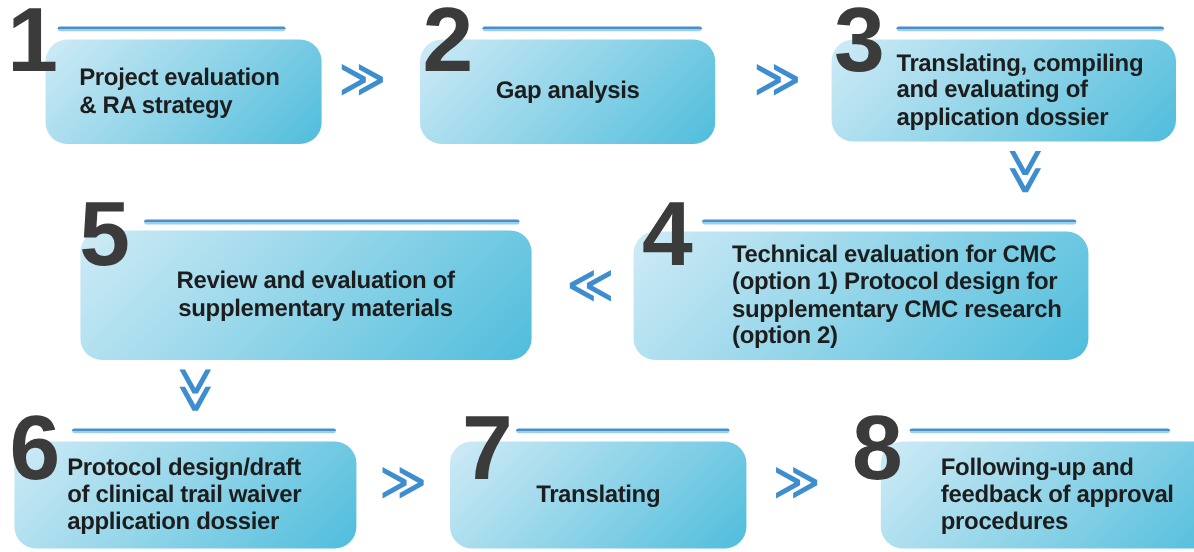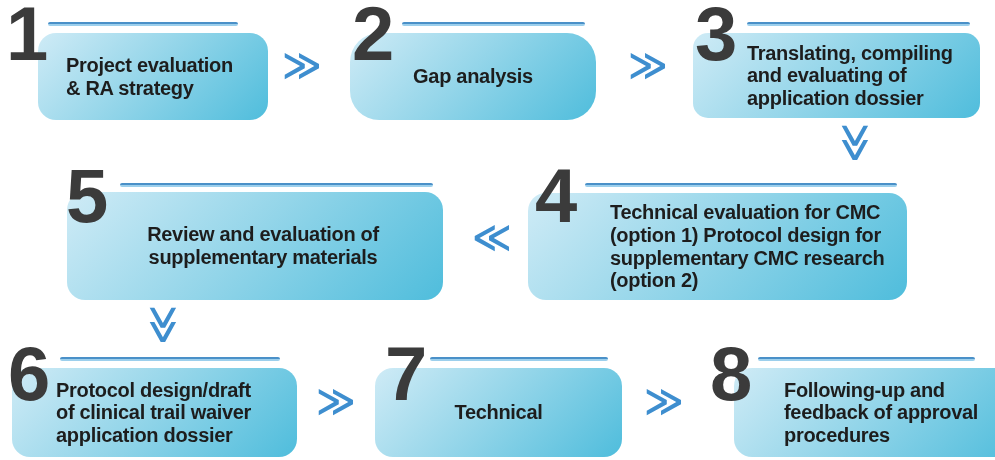--- a/index.html
+++ b/index.html
@@ -42,24 +42,24 @@
     color:#3e8ecf;
   }
   .chev.down{transform:rotate(90deg);transform-origin:center center;}
 
   
   .s1{left:6px;top:0;}
   .s1 .rule{left:42px;top:22px;width:190px;}
   .s1 .box{left:16px;top:33px;width:230px;height:87px;padding-left:28px;margin-left:16px;}
   .s2{left:352px;top:0;}
   .s2 .rule{left:50px;top:22px;width:183px;}
-  .s2 .box{left:-2px;top:33px;width:246px;height:87px;border-radius:29px;}
+  .s2 .box{left:-2px;top:33px;width:246px;height:87px;}
   .s3{left:695px;top:0;}
   .s3 .rule{left:52px;top:22px;width:223px;}
-  .s3 .box{left:-2px;top:33px;width:287px;height:85px;padding-left:54px;border-radius:15px;}
+  .s3 .box{left:-2px;top:33px;width:287px;height:85px;padding-left:54px;}
   .s4{left:535px;top:158px;}
   .s4 .rule{left:50px;top:25px;width:312px;}
   .s4 .box{left:-7px;top:35px;width:379px;height:107px;padding-left:82px;}
   .s5{left:66px;top:158px;}
   .s5 .rule{left:54px;top:25px;width:313px;}
   .s5 .box{left:1px;top:34px;width:376px;height:108px;padding-left:16px;}
   .s6{left:8px;top:336px;}
   .s6 .rule{left:52px;top:21px;width:220px;}
   .s6 .box{left:4px;top:32px;width:285px;height:89px;padding-left:44px;}
   .s7{left:385px;top:336px;}
@@ -149,21 +149,21 @@
 application dossier</span>
     </div>
   </div>
 
   <span class="chev c67">≫</span>
 
   <div class="step s7 row23">
     <span class="num">7</span>
     <div class="rule"></div>
     <div class="box center">
-      <span class="label">Technical</span>
+      <span class="label">Translating</span>
     </div>
   </div>
 
   <span class="chev c78">≫</span>
 
   <div class="step s8 row23">
     <span class="num">8</span>
     <div class="rule"></div>
     <div class="box">
       <span class="label">Following-up and

